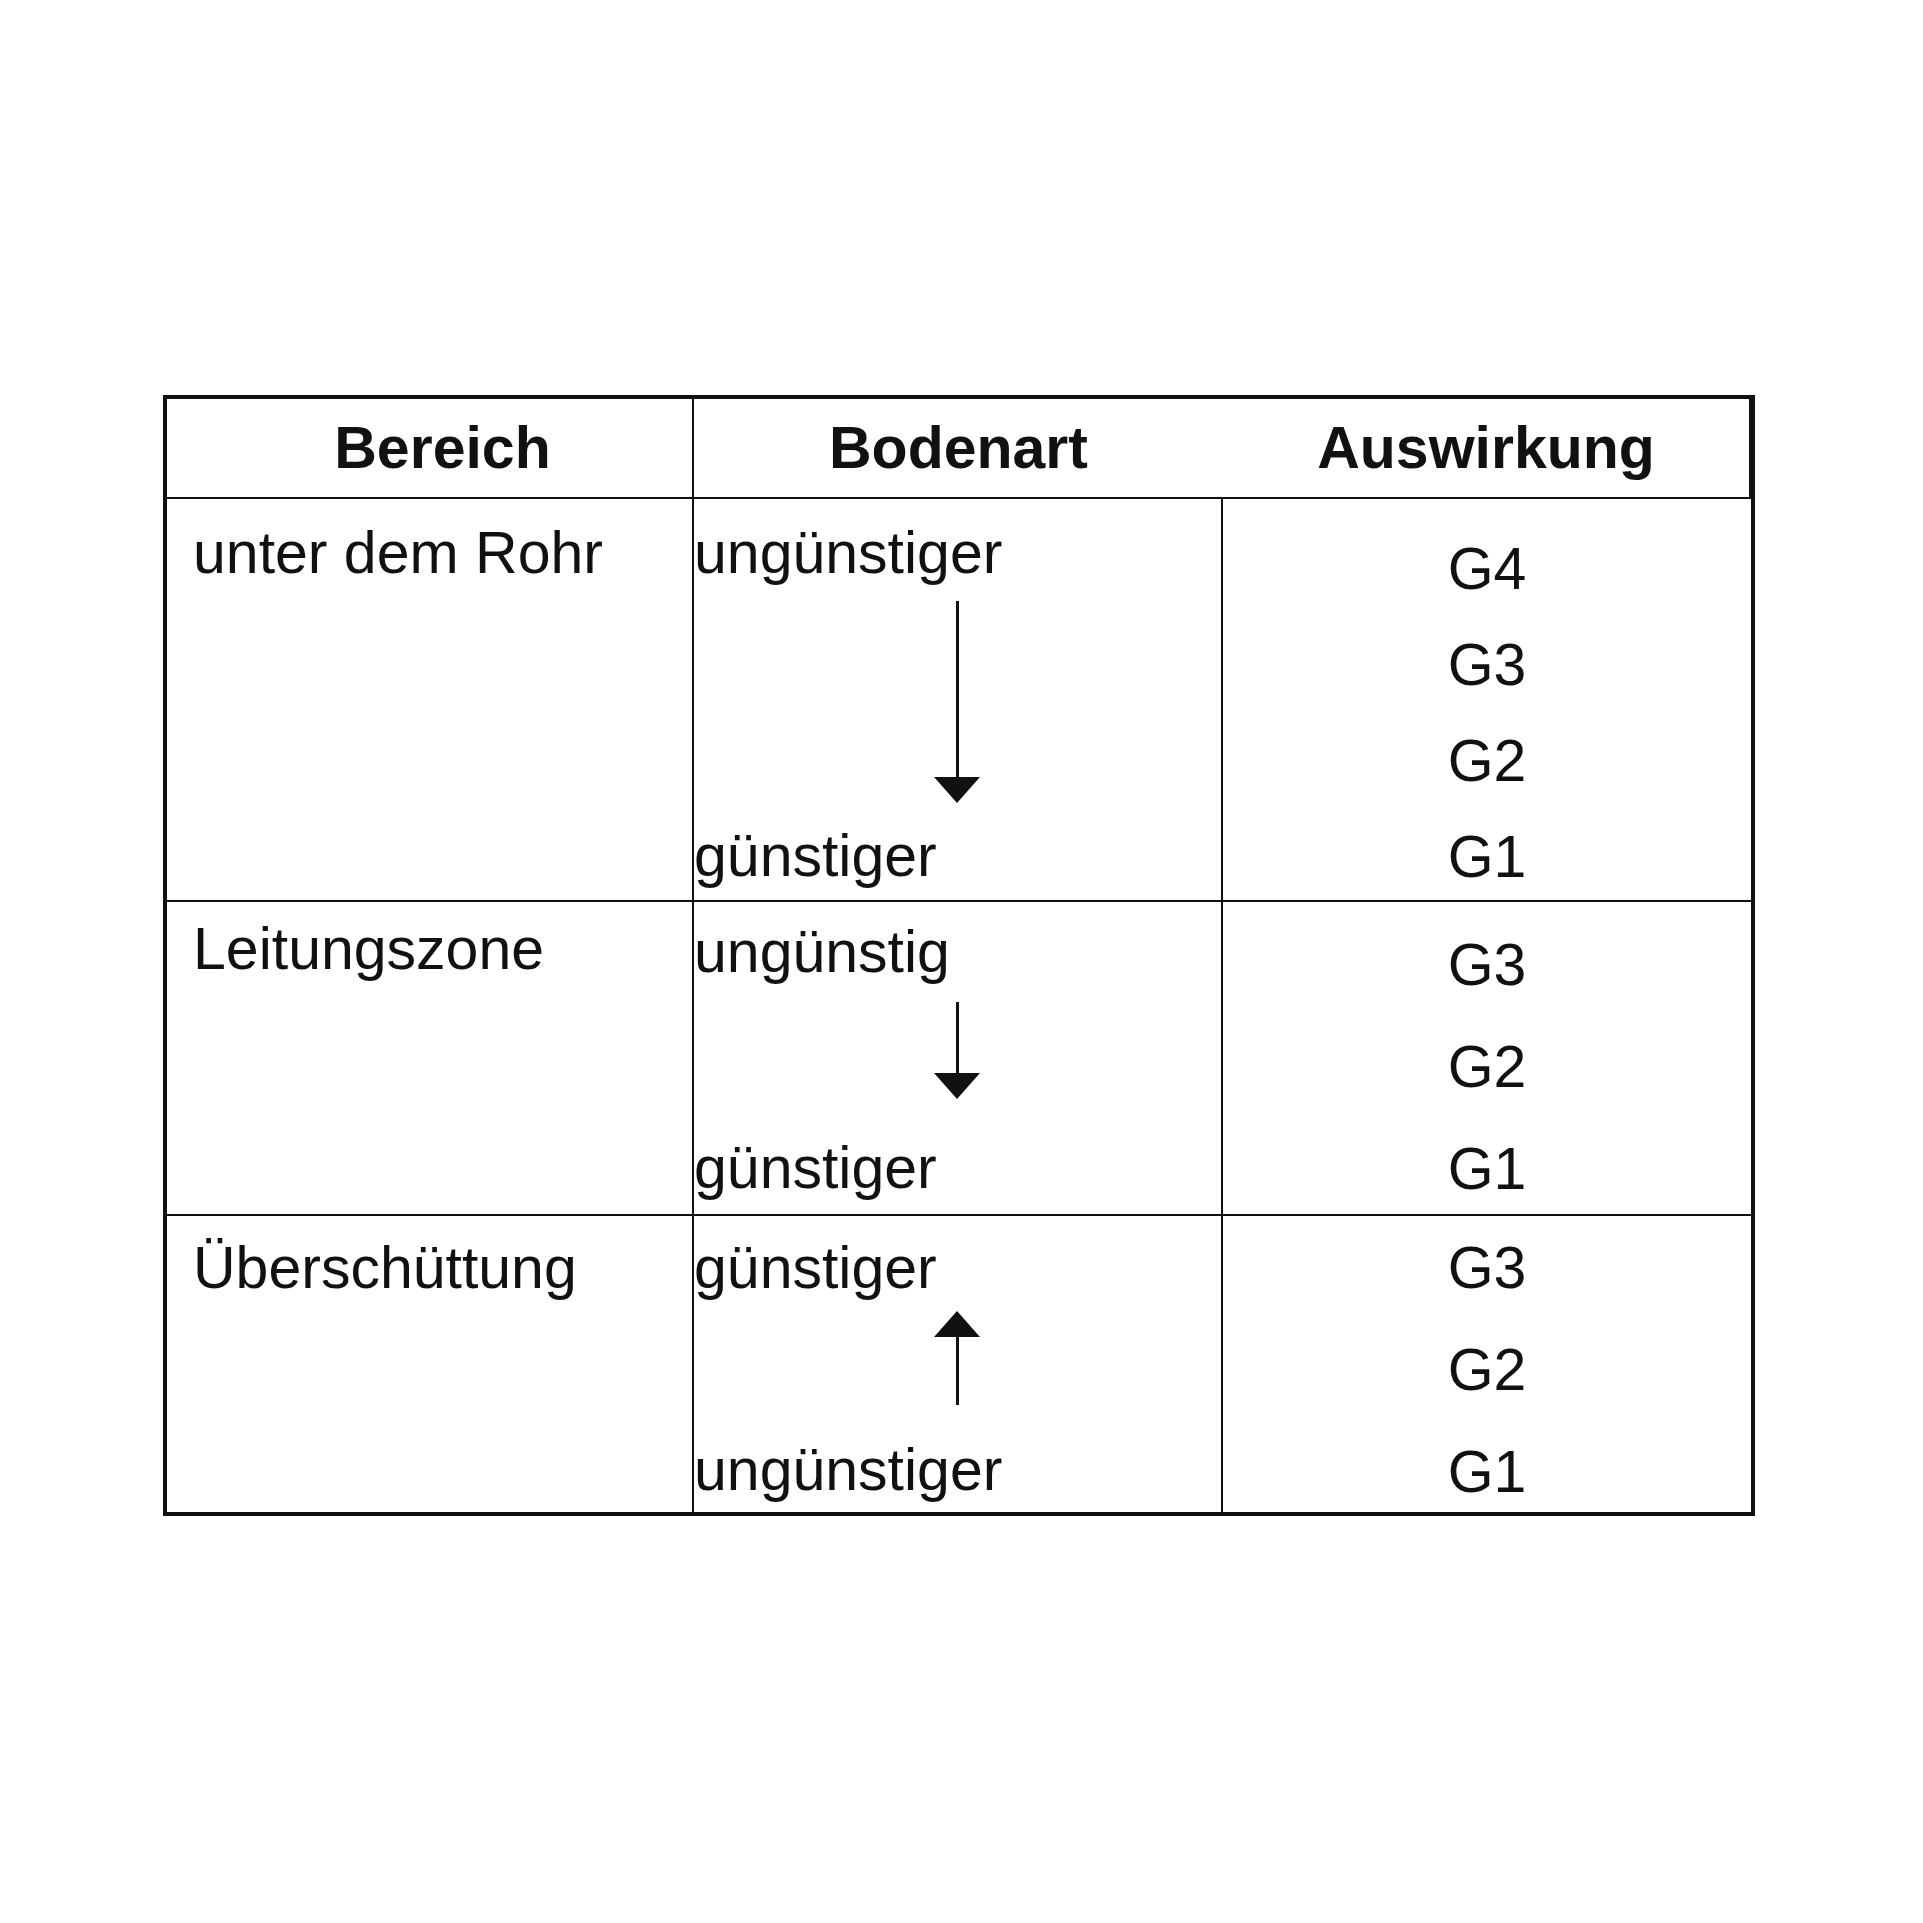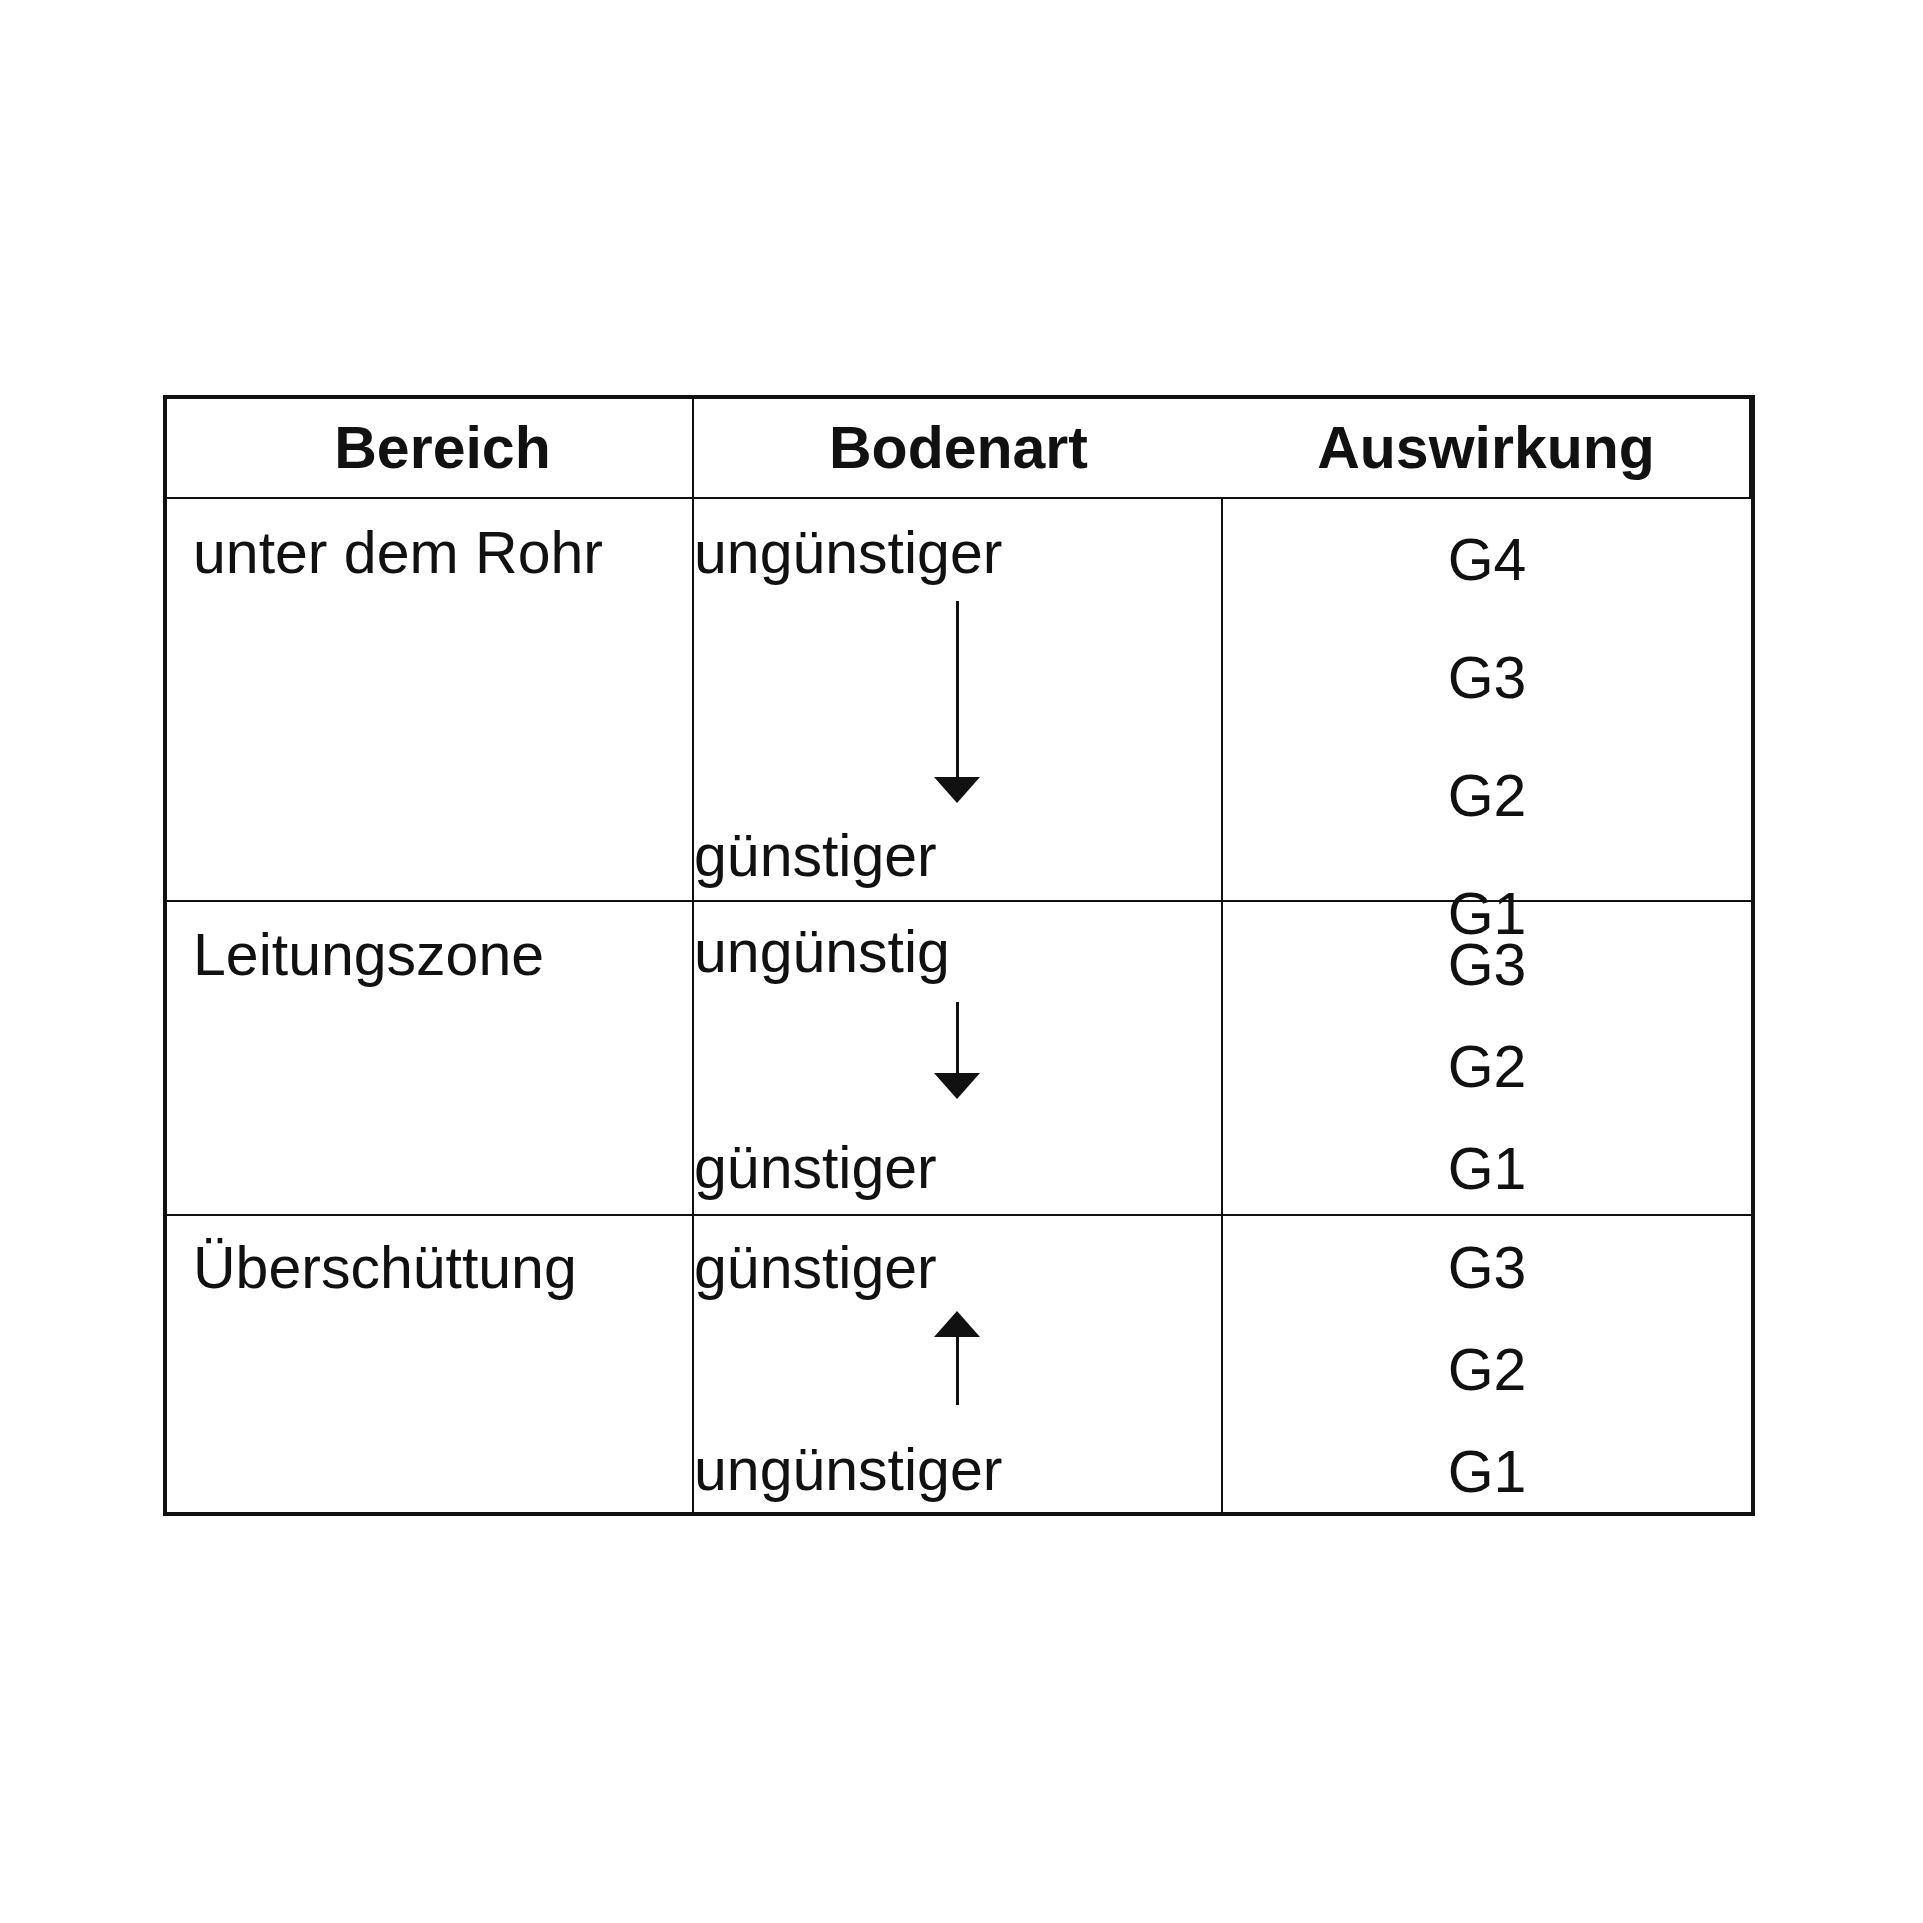--- a/index.html
+++ b/index.html
@@ -75,28 +75,28 @@
       <div class="tline">unter dem Rohr</div>
     </div>
     <div class="cell bb br">
       <div class="axlabel" style="top:18px">ungünstiger</div>
       <div class="arrow">
         <div class="aline" style="top:102px;height:177px"></div>
         <div class="ahead down" style="top:278px"></div>
       </div>
       <div class="axlabel" style="top:321px">günstiger</div>
     </div>
-    <div class="cell gcol bb" style="padding-top:25px;row-gap:45px">
+    <div class="cell gcol bb" style="padding-top:34px;row-gap:23px">
       <span class="gval">G4</span>
       <span class="gval">G3</span>
       <span class="gval">G2</span>
       <span class="gval">G1</span>
     </div>
 
-    <div class="cell bcol bb br" style="padding-top:17px">
+    <div class="cell bcol bb br" style="padding-top:11px">
       <div class="tline">Leitungszone</div>
     </div>
     <div class="cell bb br">
       <div class="axlabel" style="top:14px">ungünstig</div>
       <div class="arrow">
         <div class="aline" style="top:100px;height:71px"></div>
         <div class="ahead down" style="top:171px"></div>
       </div>
       <div class="axlabel" style="top:230px">günstiger</div>
     </div>

